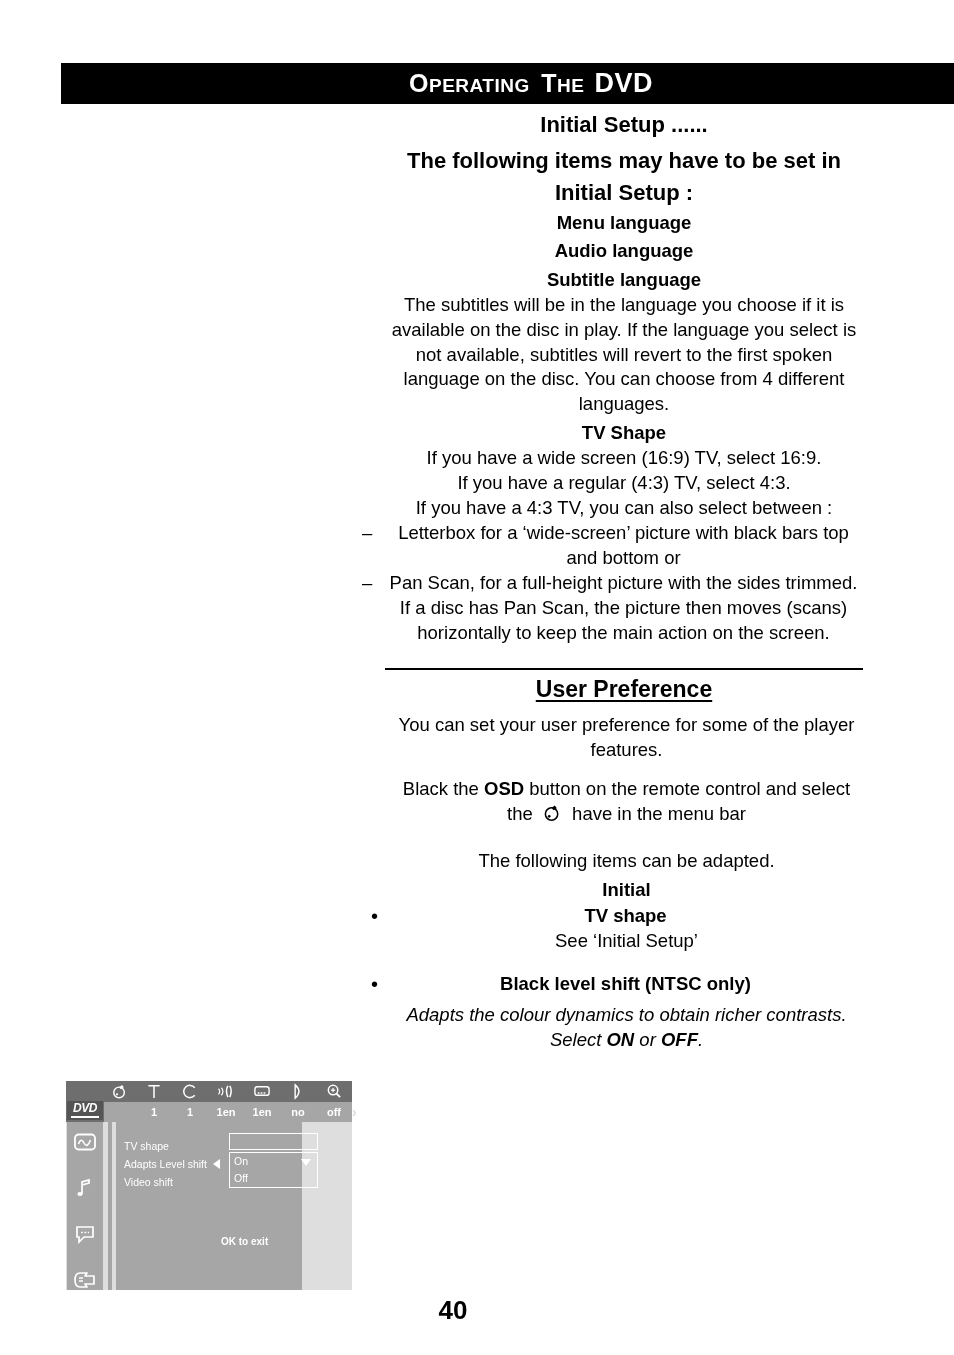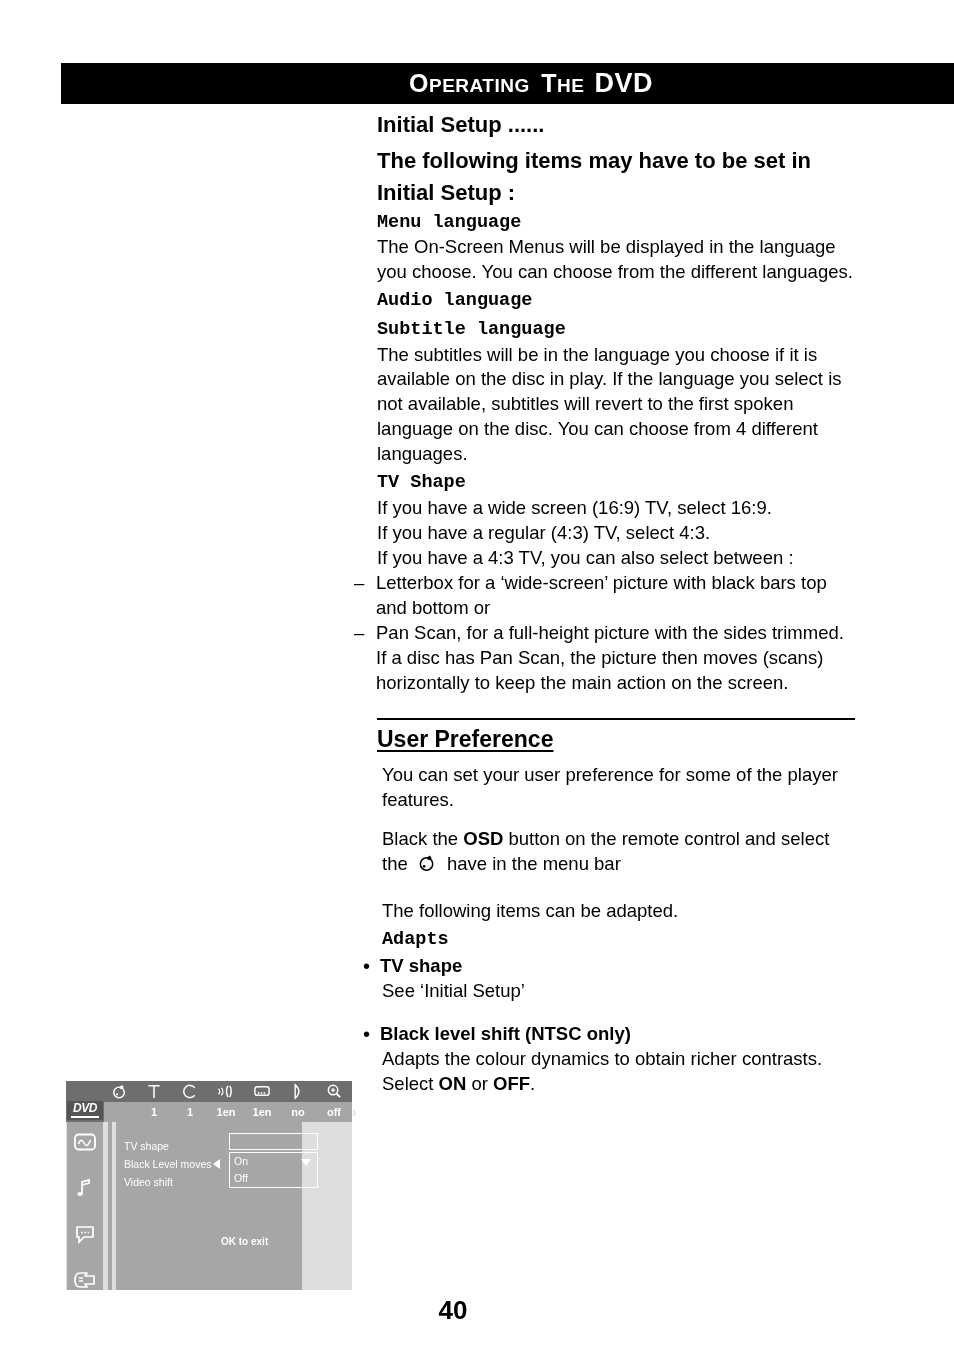--- a/index.html
+++ b/index.html
@@ -33,41 +33,41 @@
     font-size: 25px;
     line-height: 1;
   }
   .header-title .cap { font-size: 25px; }
   .header-title .sc { font-size: 19px; }
   .header-title .dvd { font-size: 27px; margin-left: 10px; }
 
   
   .content {
     position: absolute;
-    left: 377px; top: 112px;
+    left: 385px; top: 112px;
     width: 478px;
+    text-align: center;
   }
   .h1 {
     font-size: 22px;
     font-weight: bold;
     margin: 0 0 9px 0;
     line-height: 1.15;
   }
   .lead {
     font-size: 22px;
     font-weight: bold;
     line-height: 1.33;
     margin: 0 0 2px 0;
   }
   .h2 {
     font-size: 18.5px;
     font-weight: bold;
     line-height: 1.33;
     margin: 4px 0 0 0;
-    font-family: Liberation Mono, monospace;
   }
   .para {
     font-size: 18.5px;
     line-height: 1.35;
     margin: 0 0 4px 0;
   }
   .nomargin { margin: 0; }
 
   
   .dash-list { margin: 0; padding: 0; }
@@ -306,21 +306,20 @@
 </div>
 
 <div class="content">
 
   <div class="h1">Initial Setup ......</div>
 
   <div class="lead">The following items may have to be set in</div>
   <div class="lead">Initial Setup :</div>
 
   <div class="h2">Menu language</div>
-  <div class="para">The On-Screen Menus will be displayed in the language you choose. You can choose from the different languages.</div>
 
   <div class="h2">Audio language</div>
 
   <div class="h2">Subtitle language</div>
   <div class="para">The subtitles will be in the language you choose if it is available on the disc in play. If the  language you select is not available, subtitles will revert to the first spoken language on the disc. You can choose from 4 different languages.</div>
 
   <div class="h2">TV Shape</div>
   <div class="para nomargin">If you have a wide screen (16:9) TV, select 16:9.</div>
   <div class="para nomargin">If you have a regular (4:3) TV, select 4:3.</div>
   <div class="para nomargin">If you have a 4:3 TV, you can also select between :</div>
@@ -338,33 +337,33 @@
   <div class="para indent" style="margin-top:4px;">You can set your user preference for some of the player features.</div>
 
   <div class="para indent" style="margin-top:14px;"><span>Black the </span><span class="b">OSD</span><span> button on the remote control and select the </span><span class="osd-inline-icon"><svg viewBox="0 0 20 20" width="19" height="19">
           <circle cx="9" cy="10.5" r="6.5" fill="none" stroke="#000" stroke-width="1.6"></circle>
           <path d="M9 4 L12.5 1.5 L14.5 4.5 L11 6.5 Z" fill="#000"></path>
           <circle cx="6.5" cy="13" r="1.4" fill="#000"></circle>
         </svg></span><span> have in the menu bar</span></div>
 
   <div class="para indent" style="margin-top:22px;">The following items can be adapted.</div>
 
-  <div class="h2 indent" style="margin-top:2px;">Adapts</div>
+  <div class="h2 indent" style="margin-top:2px;">Initial</div>
 
   <div class="bullet-item" style="margin-top:2px;">
     <span class="bul">•</span>
     <span class="b">TV shape</span>
   </div>
   <div class="para indent" style="margin-top:0;">See ‘Initial Setup’</div>
 
   <div class="bullet-item" style="margin-top:18px;">
     <span class="bul">•</span>
     <span class="b">Black level shift (NTSC only)</span>
   </div>
-  <div class="para indent" style="margin-top:0;"><span>Adapts the colour dynamics to obtain richer contrasts. Select </span><span class="b">ON</span><span> or </span><span class="b">OFF</span><span>.</span></div>
+  <div class="para indent" style="margin-top:6px;font-style:italic;"><span>Adapts the colour dynamics to obtain richer contrasts. Select </span><span class="b">ON</span><span> or </span><span class="b">OFF</span><span>.</span></div>
 
 </div>
 
 <div class="osd">
 
   <div class="osd-menubar"></div>
 
   <div class="osd-dvd-logo">DVD</div>
 
   <div class="osd-icon-row">
@@ -453,21 +452,21 @@
   </div>
 
   <div class="osd-gap"></div>
   <div class="osd-gap2"></div>
   <div class="osd-gap3"></div>
 
   <div class="osd-panel">
 
     <div class="osd-labels">
       <div class="osd-label">TV shape</div>
-      <div class="osd-label">Black Level moves</div>
+      <div class="osd-label">Adapts Level shift</div>
       <div class="osd-label">Video shift</div>
     </div>
 
     <div class="osd-left-arrow"></div>
 
     <div class="osd-field-empty"></div>
 
     <div class="osd-dropdown">
       <div class="osd-opt">On</div>
       <div class="osd-opt">Off</div>

